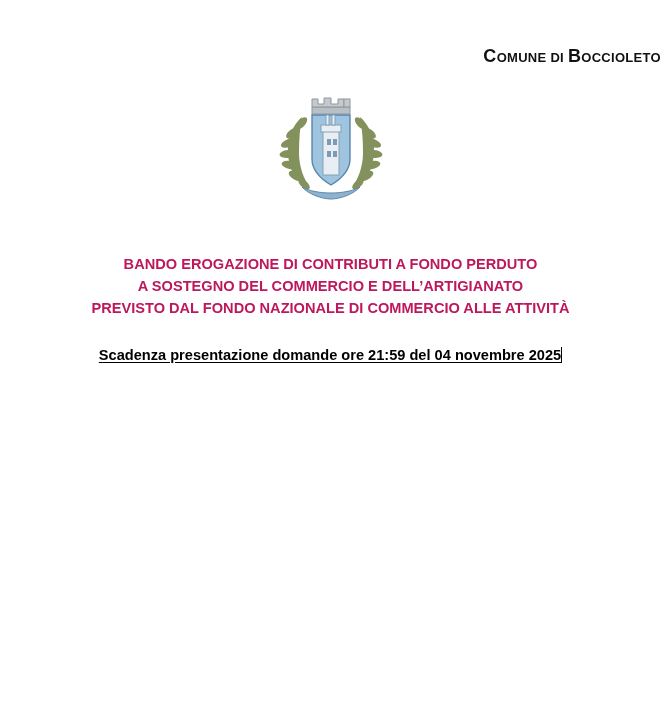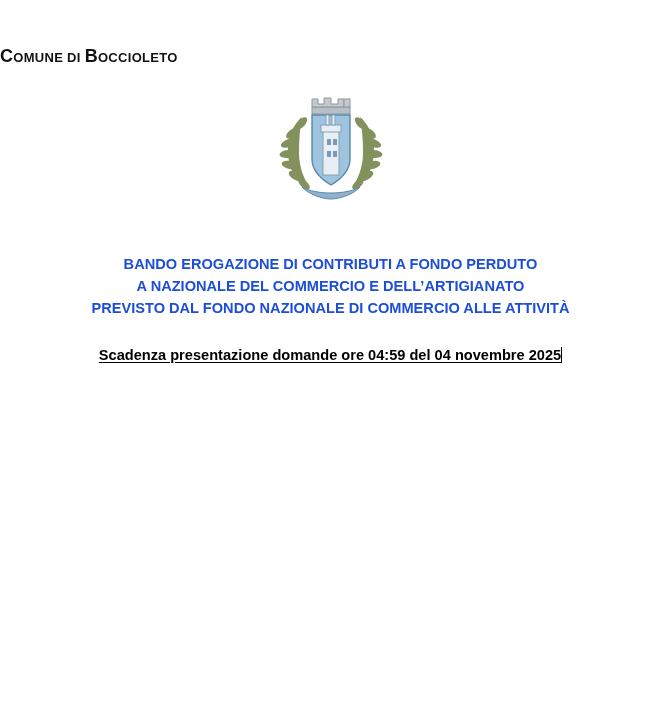--- a/index.html
+++ b/index.html
@@ -14,21 +14,21 @@
     color: #000000;
     overflow: hidden;
   }
   .page {
     position: relative;
     width: 661px;
     height: 708px;
     box-sizing: border-box;
   }
   .header-title {
-    text-align: left;
+    text-align: right;
     margin-top: 46px;
     font-weight: bold;
     font-size: 14.5px;
     letter-spacing: 0.3px;
     color: #111111;
   }
   .header-title .cap {
     font-size: 18px;
   }
   .header-title .sc {
@@ -43,21 +43,21 @@
   }
   .crest {
     display: block;
   }
   .title-block {
     margin-top: 46px;
     text-align: center;
     font-weight: bold;
     font-size: 14.6px;
     line-height: 1.52;
-    color: #1d4ed8;
+    color: #be185d;
     padding: 0 28px;
   }
   .title-block div {
     white-space: nowrap;
   }
   .deadline-wrap {
     margin-top: 26px;
     text-align: center;
     padding: 0 18px;
   }
@@ -136,21 +136,21 @@
       </g>
 
       <g>
         <path d="M36 98 C50 106 80 106 94 98 C88 105 74 110 65 110 C56 110 42 105 36 98 Z" fill="#8fb3cf" stroke="#5b87ab" stroke-width="1"></path>
       </g>
     </svg>
   </div>
 
   <div class="title-block">
     <div>BANDO EROGAZIONE DI CONTRIBUTI A FONDO PERDUTO</div>
-    <div>A NAZIONALE DEL COMMERCIO E DELL’ARTIGIANATO</div>
+    <div>A SOSTEGNO DEL COMMERCIO E DELL’ARTIGIANATO</div>
     <div>PREVISTO DAL FONDO NAZIONALE DI COMMERCIO ALLE ATTIVITÀ</div>
   </div>
 
   <div class="deadline-wrap">
-    <span class="deadline">Scadenza presentazione domande ore 04:59 del 04 novembre 2025</span><span class="caret"></span>
+    <span class="deadline">Scadenza presentazione domande ore 21:59 del 04 novembre 2025</span><span class="caret"></span>
   </div>
 
 </div>
 
 </body></html>

